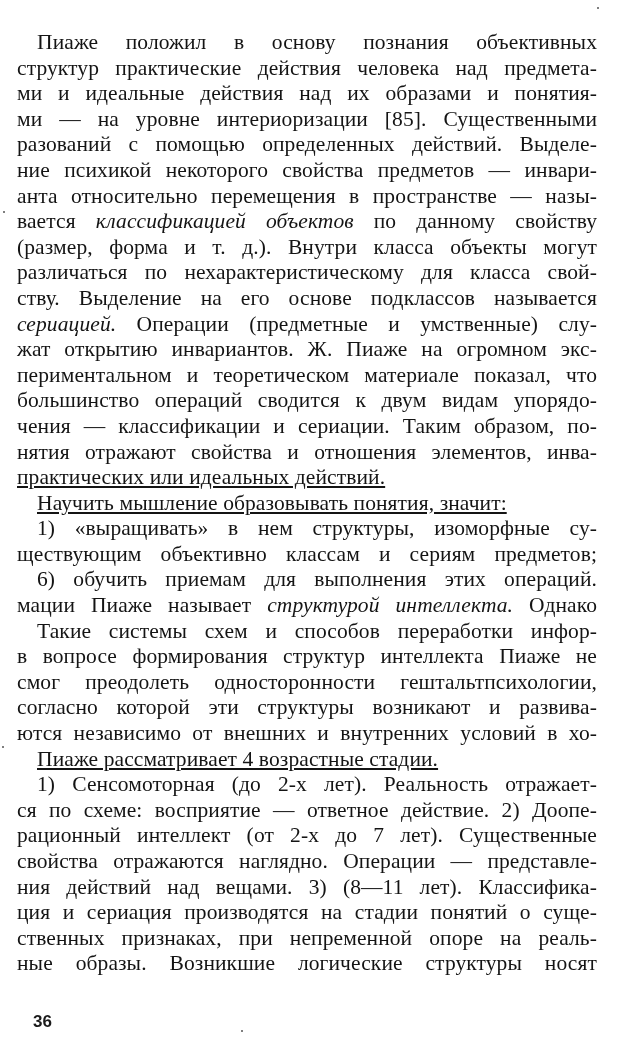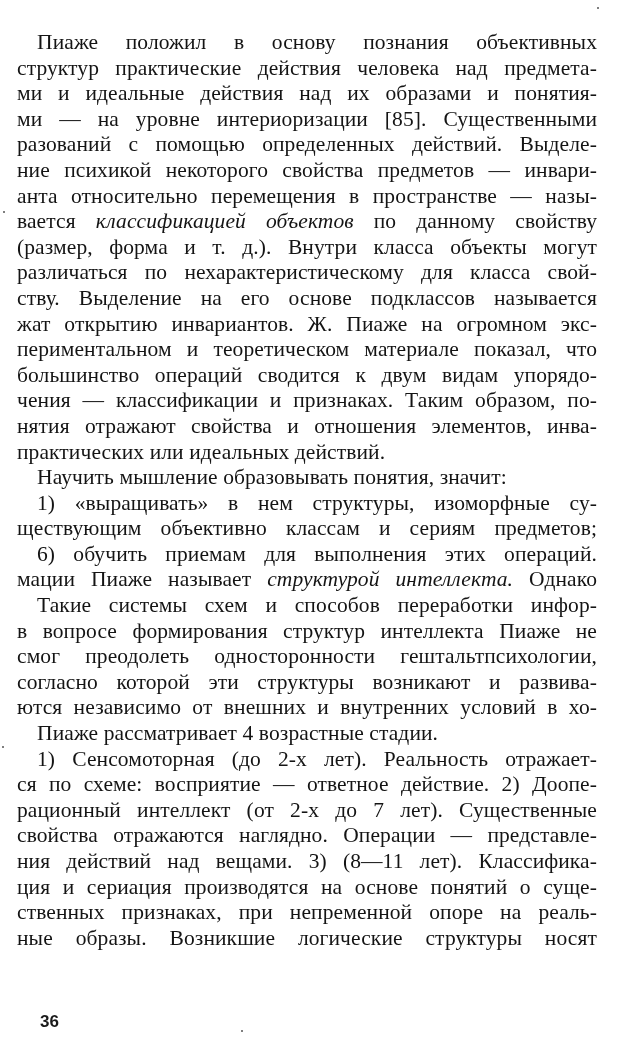--- a/index.html
+++ b/index.html
@@ -26,30 +26,31 @@
       height: 25.6px;
       line-height: 25.6px;
       font-size: 21.5px;
       white-space: nowrap;
       text-align: justify;
       text-align-last: justify;
       letter-spacing: 0.1px;
     }
     .line.last {
       text-align-last: left;
+      text-decoration: underline;
     }
     .line.indent {
       padding-left: 20px;
     }
     em {
       font-style: italic;
     }
     .page-number {
       position: absolute;
-      left: 40px;
+      left: 33px;
       top: 1012px;
       font-family: "Liberation Sans", "DejaVu Sans", sans-serif;
       font-size: 17px;
       font-weight: bold;
       color: #1a1a1a;
     }
     .speck {
       position: absolute;
       width: 2px;
       height: 2px;
@@ -65,43 +66,44 @@
     <div class="line">структур практические действия человека над предмета-</div>
     <div class="line">ми и идеальные действия над их образами и понятия-</div>
     <div class="line">ми — на уровне интериоризации [85]. Существенными</div>
     <div class="line">разований с помощью определенных действий. Выделе-</div>
     <div class="line">ние психикой некоторого свойства предметов — инвари-</div>
     <div class="line">анта относительно перемещения в пространстве — назы-</div>
     <div class="line"><span>вается </span><em>классификацией объектов</em><span> по данному свойству</span></div>
     <div class="line">(размер, форма и т. д.). Внутри класса объекты могут</div>
     <div class="line">различаться по нехарактеристическому для класса свой-</div>
     <div class="line">ству. Выделение на его основе подклассов называется</div>
+    <div class="line"><span></span><em>сериацией.</em><span> Операции (предметные и умственные) слу-</span></div>
     <div class="line">жат открытию инвариантов. Ж. Пиаже на огромном экс-</div>
     <div class="line">периментальном и теоретическом материале показал, что</div>
     <div class="line">большинство операций сводится к двум видам упорядо-</div>
-    <div class="line">чения — классификации и признаках. Таким образом, по-</div>
+    <div class="line">чения — классификации и сериации. Таким образом, по-</div>
     <div class="line">нятия отражают свойства и отношения элементов, инва-</div>
     <div class="line last">практических или идеальных действий.</div>
     <div class="line indent last">Научить мышление образовывать понятия, значит:</div>
     <div class="line indent">1) «выращивать» в нем структуры, изоморфные су-</div>
     <div class="line">ществующим объективно классам и сериям предметов;</div>
     <div class="line indent">6) обучить приемам для выполнения этих операций.</div>
     <div class="line"><span>мации Пиаже называет </span><em>структурой интеллекта.</em><span> Однако</span></div>
     <div class="line indent">Такие системы схем и способов переработки инфор-</div>
     <div class="line">в вопросе формирования структур интеллекта Пиаже не</div>
     <div class="line">смог преодолеть односторонности гештальтпсихологии,</div>
     <div class="line">согласно которой эти структуры возникают и развива-</div>
     <div class="line">ются независимо от внешних и внутренних условий в хо-</div>
     <div class="line indent last">Пиаже рассматривает 4 возрастные стадии.</div>
     <div class="line indent">1) Сенсомоторная (до 2-х лет). Реальность отражает-</div>
     <div class="line">ся по схеме: восприятие — ответное действие. 2) Доопе-</div>
     <div class="line">рационный интеллект (от 2-х до 7 лет). Существенные</div>
     <div class="line">свойства отражаются наглядно. Операции — представле-</div>
     <div class="line">ния действий над вещами. 3) (8—11 лет). Классифика-</div>
-    <div class="line">ция и сериация производятся на основе понятий о суще-</div>
+    <div class="line">ция и сериация производятся на стадии понятий о суще-</div>
     <div class="line">ственных признаках, при непременной опоре на реаль-</div>
     <div class="line">ные образы. Возникшие логические структуры носят</div>
   </div>
 
 <div class="page-number">36</div>
 
 <span class="speck" style="left:597px; top:7px;"></span>
 <span class="speck" style="left:3px; top:211px;"></span>
 <span class="speck" style="left:2px; top:746px;"></span>
 <span class="speck" style="left:241px; top:1030px;"></span>

